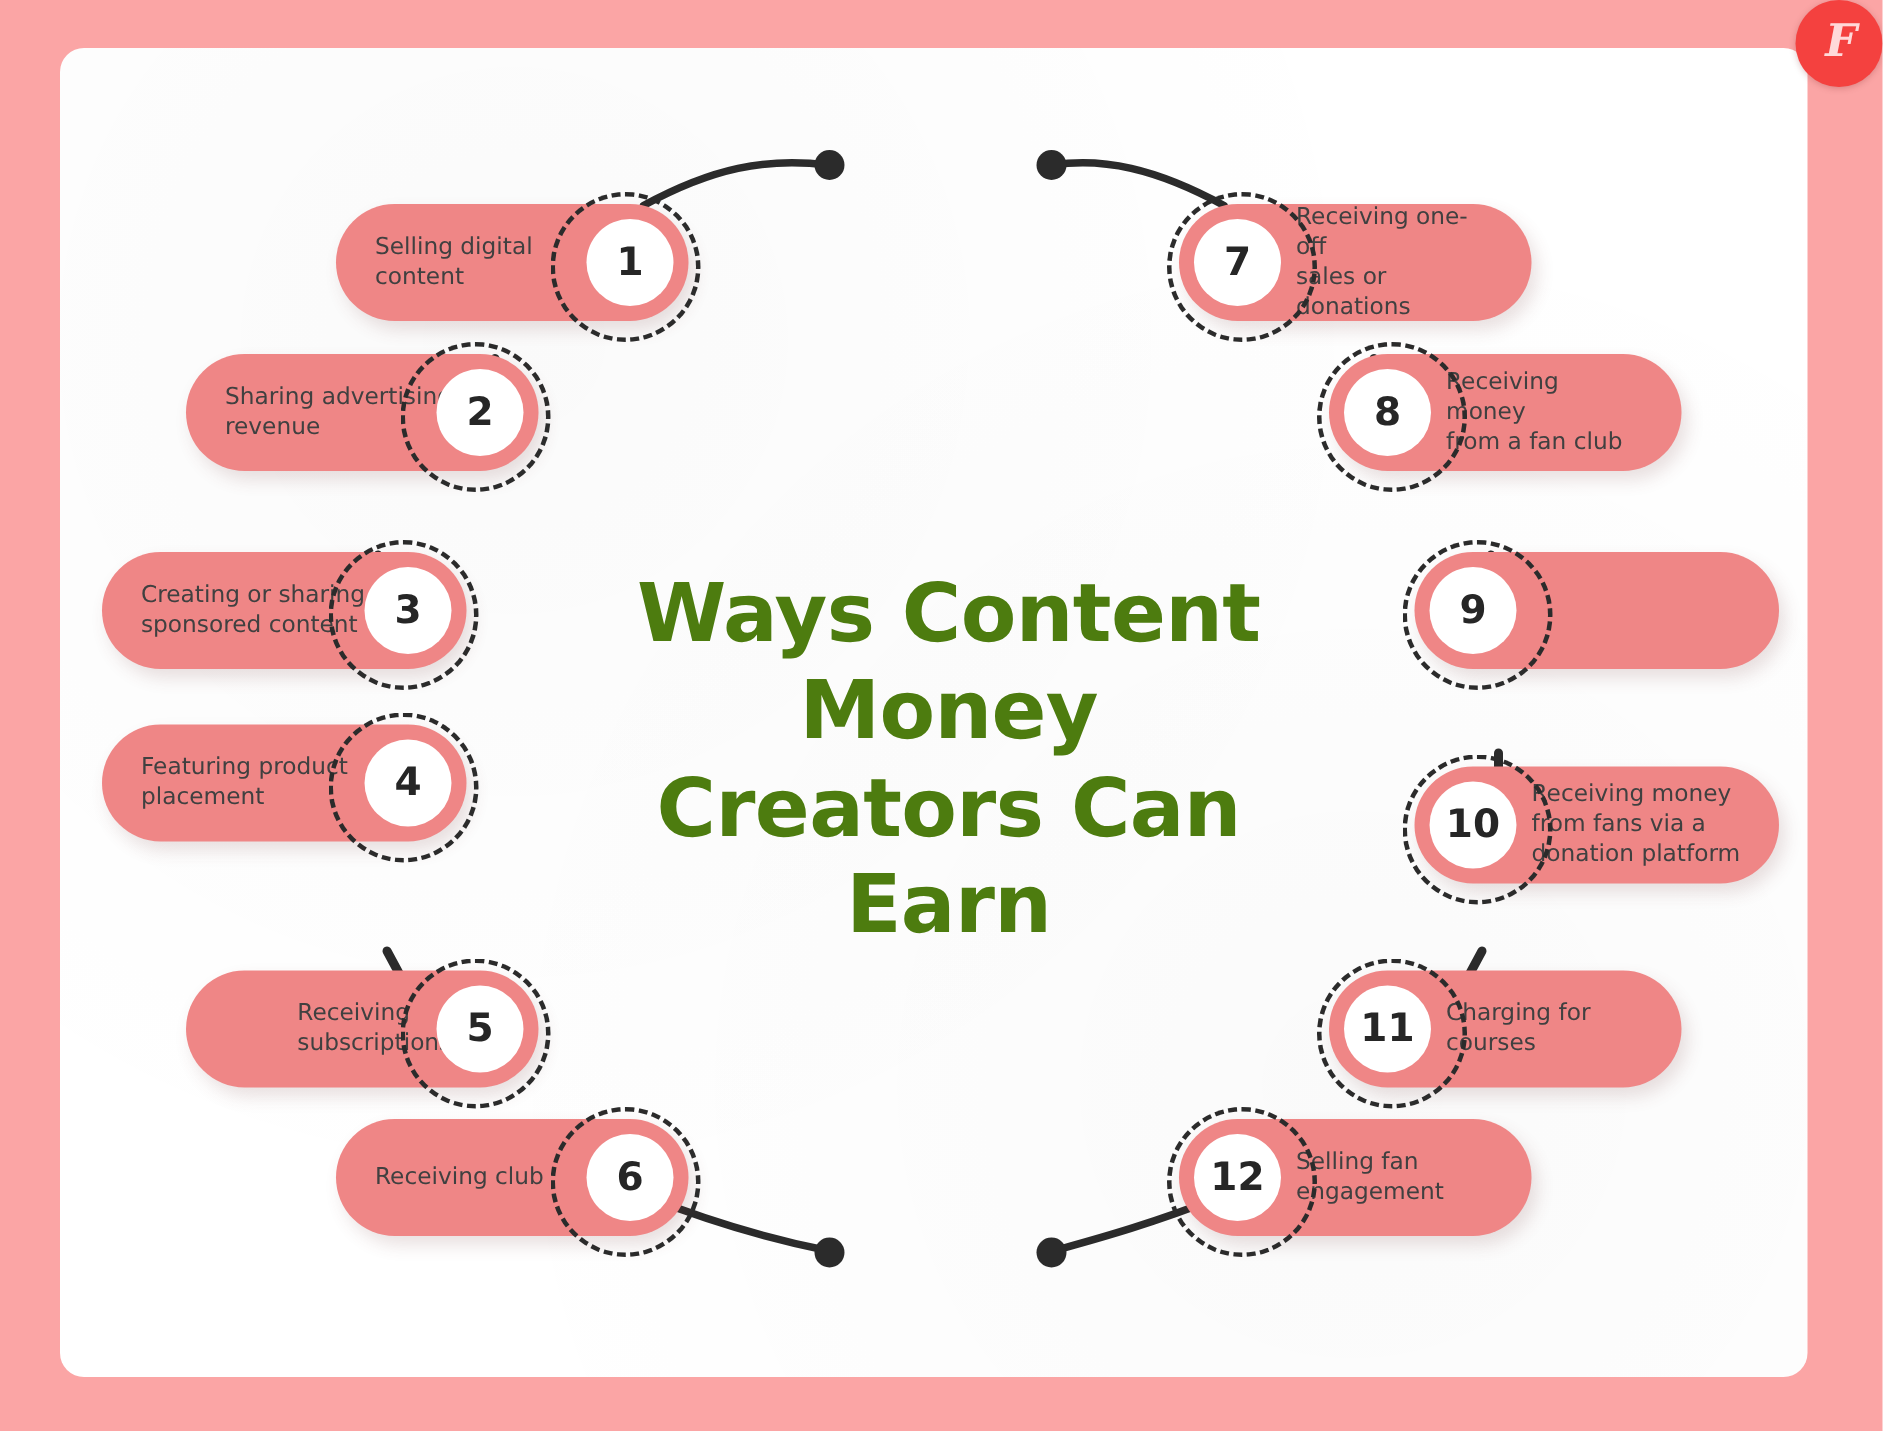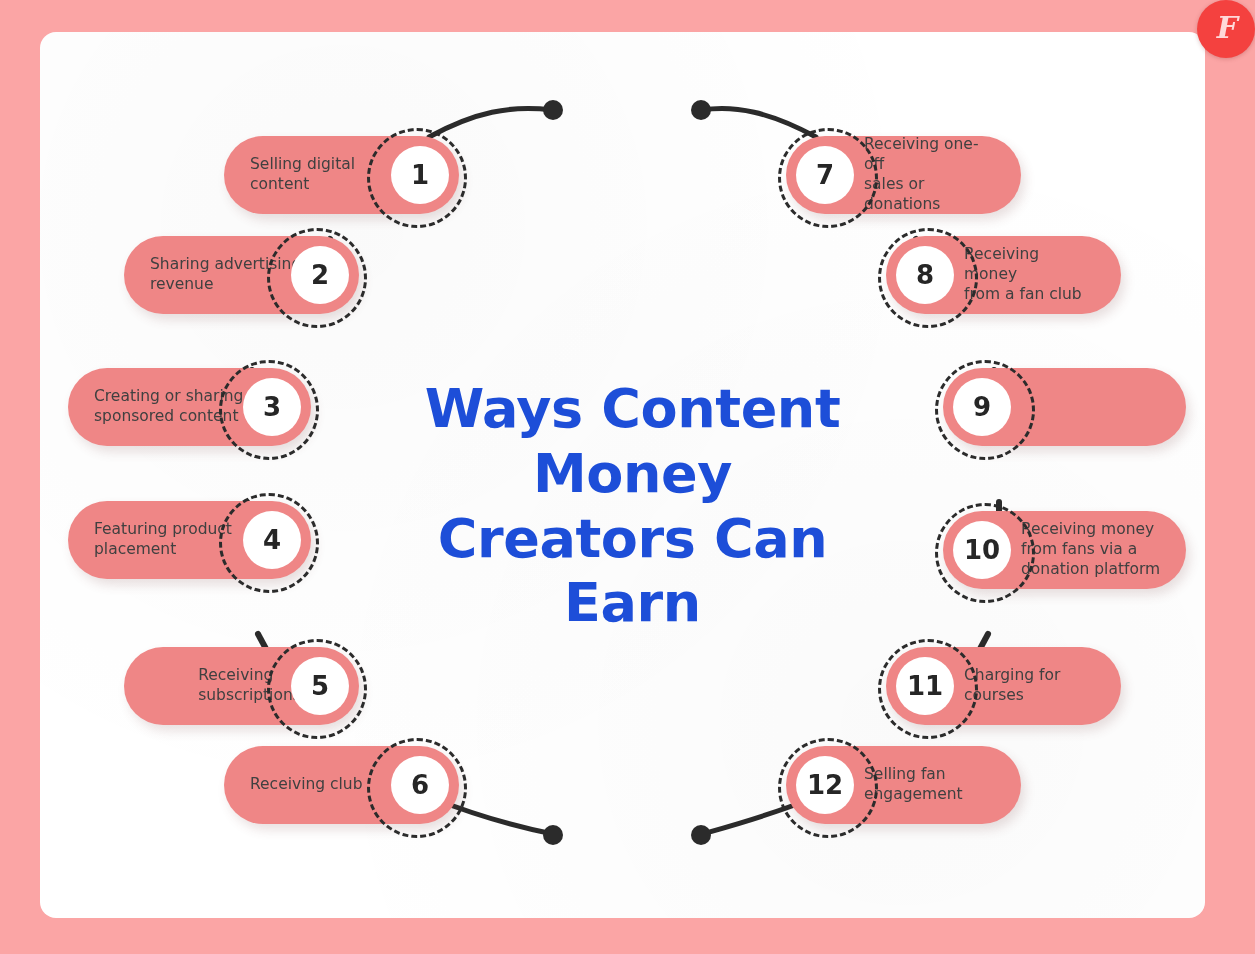--- a/index.html
+++ b/index.html
@@ -68,21 +68,21 @@
   
   #center-title {
     position: absolute;
     left: 355px;
     top: 345px;
     width: 475px;
     text-align: center;
     font-size: 54px;
     line-height: 1.2;
     font-weight: bold;
-    color: #1d4ed8;
+    color: #4d7c0f;
     letter-spacing: -0.4px;
     z-index: 6;
   }
 
   
   #connectors {
     position: absolute;
     left: 0;
     top: 0;
     width: 1165px;
@@ -217,21 +217,21 @@
 
   <div class="pill-row" style="left:28px; top:336px;">
     <div class="pill left" style="width:243px;">
       <span class="pill-label">Creating or sharing
 sponsored content</span>
       <span class="badge">3</span>
       <span class="ring"></span>
     </div>
   </div>
 
-  <div class="pill-row" style="left:28px; top:469px;">
+  <div class="pill-row" style="left:28px; top:451px;">
     <div class="pill left" style="width:243px;">
       <span class="pill-label">Featuring product
 placement</span>
       <span class="badge">4</span>
       <span class="ring"></span>
     </div>
   </div>
 
   <div class="pill-row" style="left:84px; top:615px;">
     <div class="pill left" style="width:235px;justify-content:center;">

